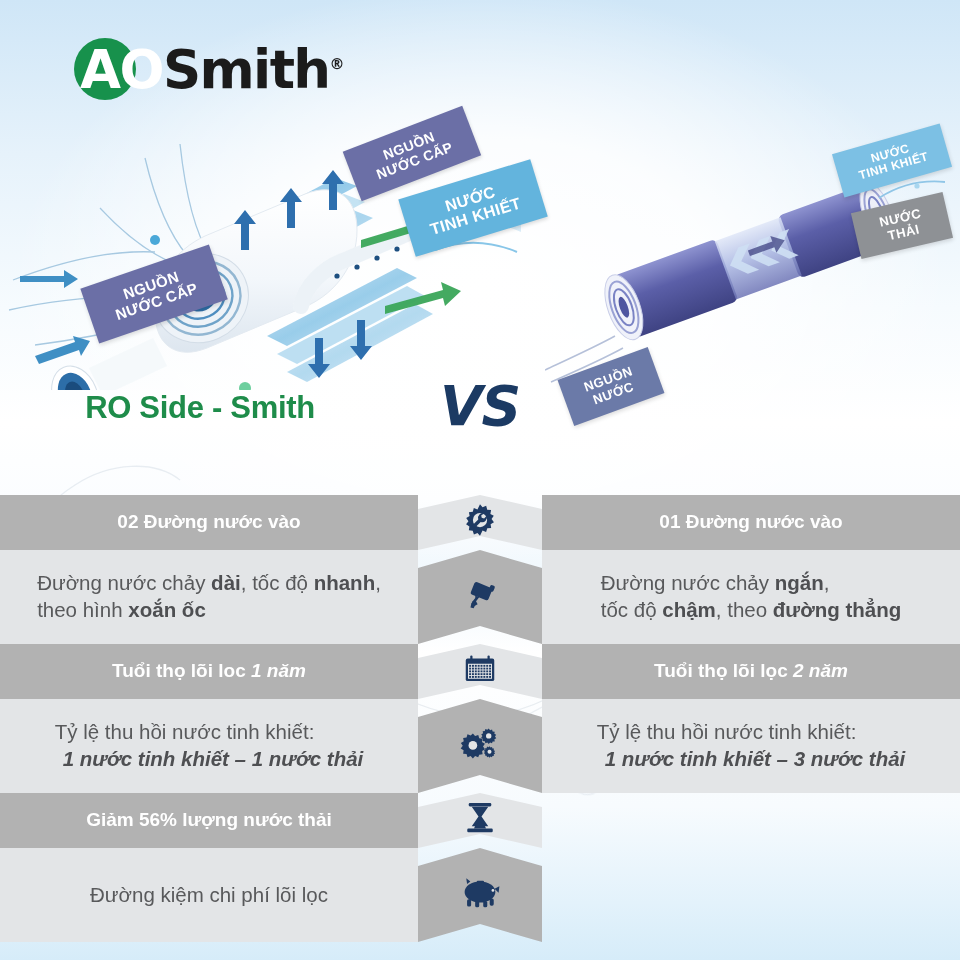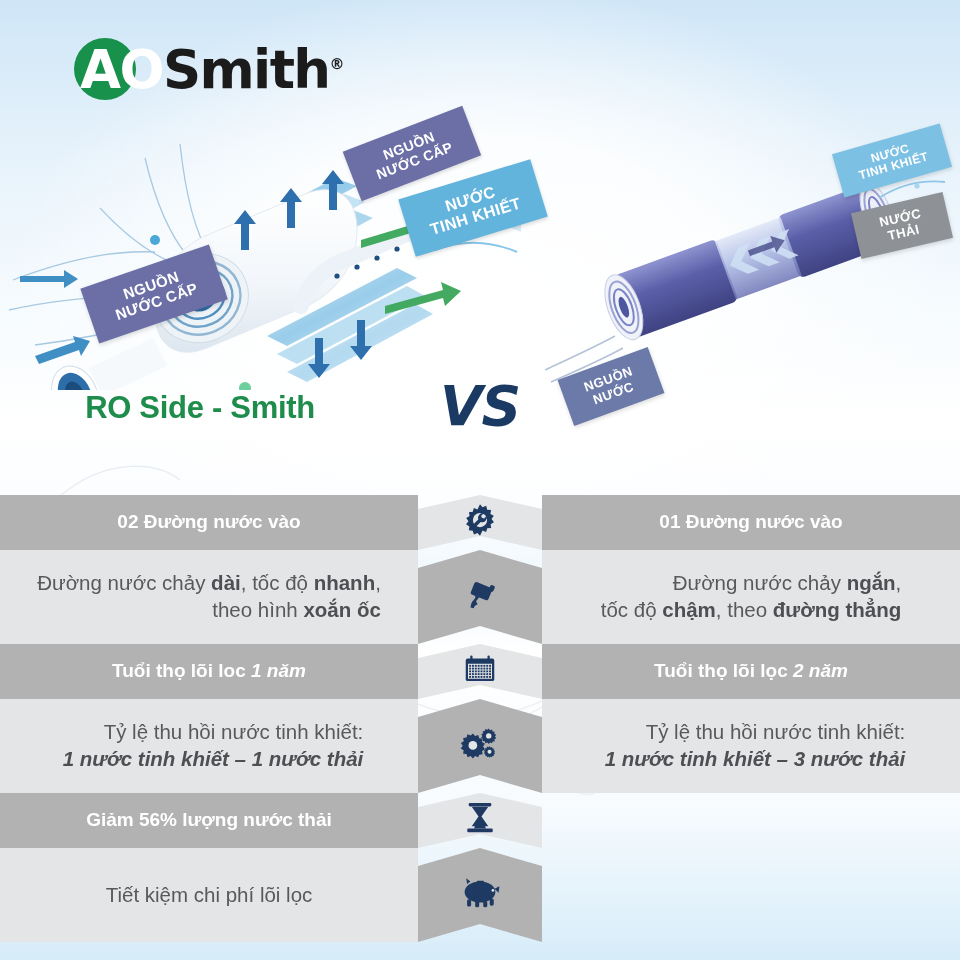--- a/index.html
+++ b/index.html
@@ -62,21 +62,21 @@
   .t-right b{color:#8e8e8e;font-weight:bold;}
 
   
   #table{position:absolute;left:0;top:495px;width:960px;height:412px;}
   .row{position:relative;width:960px;}
   .row.dark  {height:55px;}
   .row.light {height:94px;}
   .cell{
     position:absolute;top:0;height:100%;
     display:flex;align-items:center;justify-content:center;
-    text-align:right;box-sizing:border-box;padding:0 22px;
+    text-align:left;box-sizing:border-box;padding:0 22px;
     line-height:1.3;
   }
   .cell.left {left:0;   width:418px;}
   .cell.right{left:542px;width:418px;}
   .row.dark  .cell{background:#b2b2b2;color:#ffffff;font-size:19px;font-weight:bold;}
   .row.light .cell{background:#e3e5e7;color:#58595b;font-size:20.5px;}
   .row.light .cell b{font-weight:bold;color:#4e4f52;}
   .row.dark  .cell b{font-weight:bold;font-style:italic;}
   .row.light .cell i{font-weight:bold;font-style:italic;color:#4e4f52;margin-left:8px;}
   .cell.empty{background:transparent !important;}
@@ -506,21 +506,21 @@
       <rect x="5" y="4" width="30" height="4.5" rx="1.5"></rect>
       <path d="M9 9 h22 l-9 13 9 13 H9 l9-13z"></path>
       <rect x="3" y="38" width="34" height="5" rx="1.6"></rect>
       <path d="M12 38 c2-6 5-8 8-8 s6 2 8 8z"></path>
     </svg>
           </div>
         </div>
       </div>
       <div class="row light">
         <div class="cell left">
-          <span>Tiết kiệm chi phí lõi lọc</span>
+          <span>Đường kiệm chi phí lõi lọc</span>
         </div>
         <div class="cell right empty">
           <span></span>
         </div>
         <div class="mid">
           <div class="chev"></div>
           <div class="icon">
             <svg width="42" height="34" viewBox="0 0 52 42" fill="#1e3a63">
       <path d="M14 8 l-5-4 1 7z"></path>
       <ellipse cx="26" cy="21" rx="19" ry="13"></ellipse>

